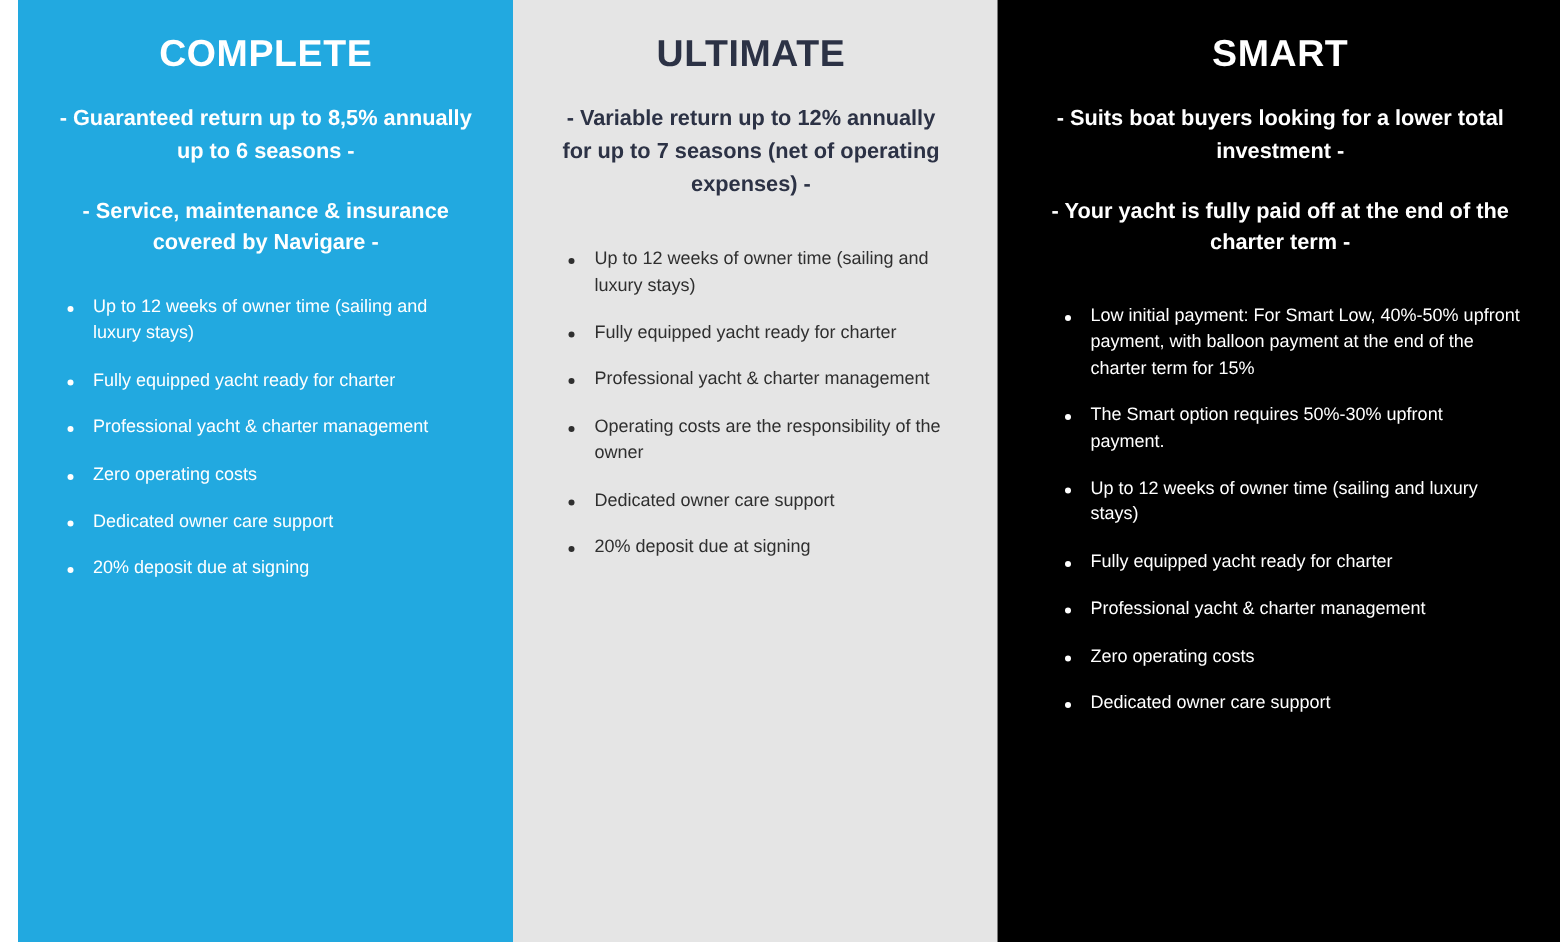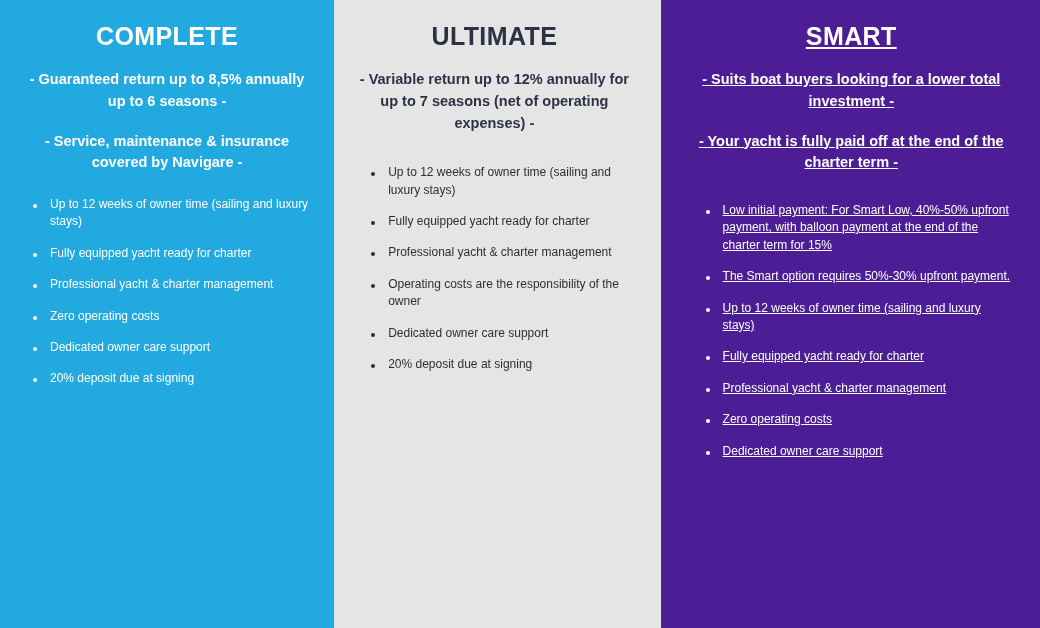--- a/index.html
+++ b/index.html
@@ -9,41 +9,41 @@
     background: #ffffff;
     font-family: "Liberation Sans", sans-serif;
   }
   #page {
     position: relative;
     width: 1040px;
     height: 628px;
     background: #ffffff;
     overflow: hidden;
     display: flex;
+    padding-left: 12px;
   }
   .column {
     position: relative;
     height: 628px;
     padding: 0;
   }
   .col-complete {
     width: 347px;
     background: #22a9e0;
     color: #ffffff;
   }
   .col-ultimate {
     width: 339px;
     background: #e5e5e5;
     color: #2b2b2b;
   }
   .col-smart {
     width: 394px;
-    background: #4c1d95;
+    background: #000000;
     color: #ffffff;
-    text-decoration: underline;
   }
   .col-inner {
     padding: 22px 26px 10px 26px;
   }
   .col-complete .col-inner { padding-left: 24px; padding-right: 24px; }
   .col-ultimate .col-inner { padding-left: 24px; padding-right: 30px; }
   .col-smart .col-inner { padding-left: 28px; padding-right: 26px; }
 
   .title {
     text-align: center;

